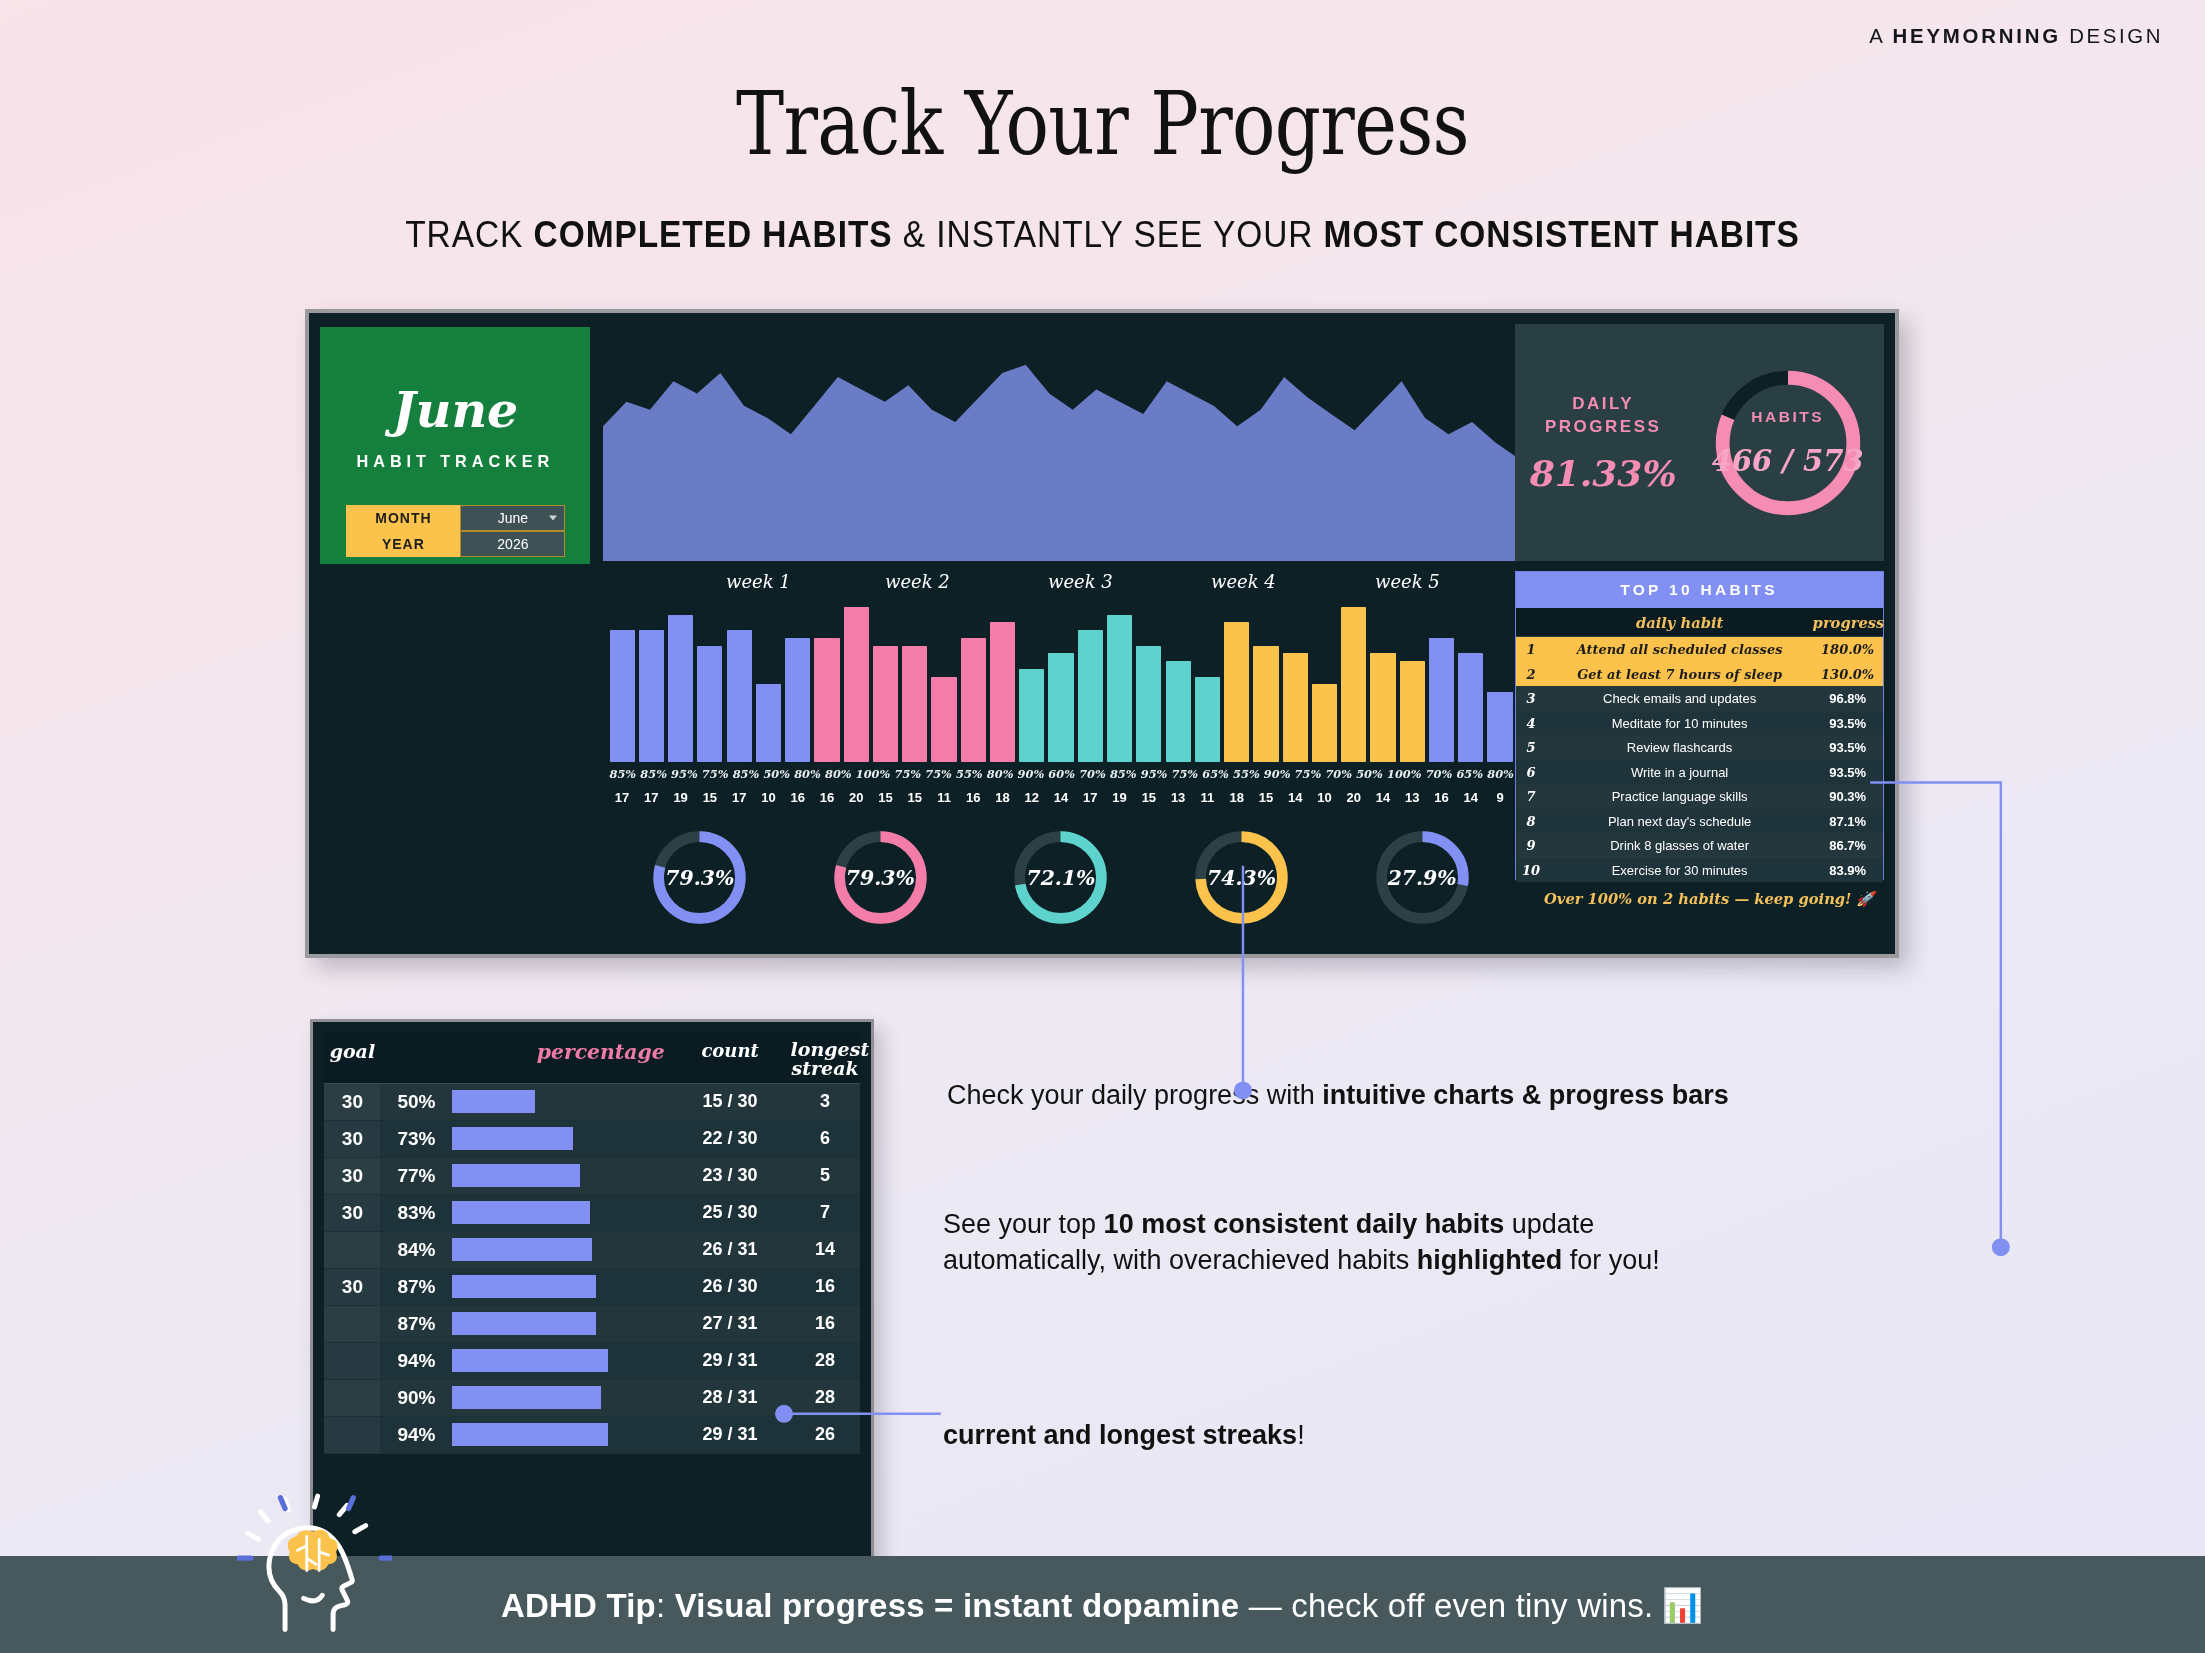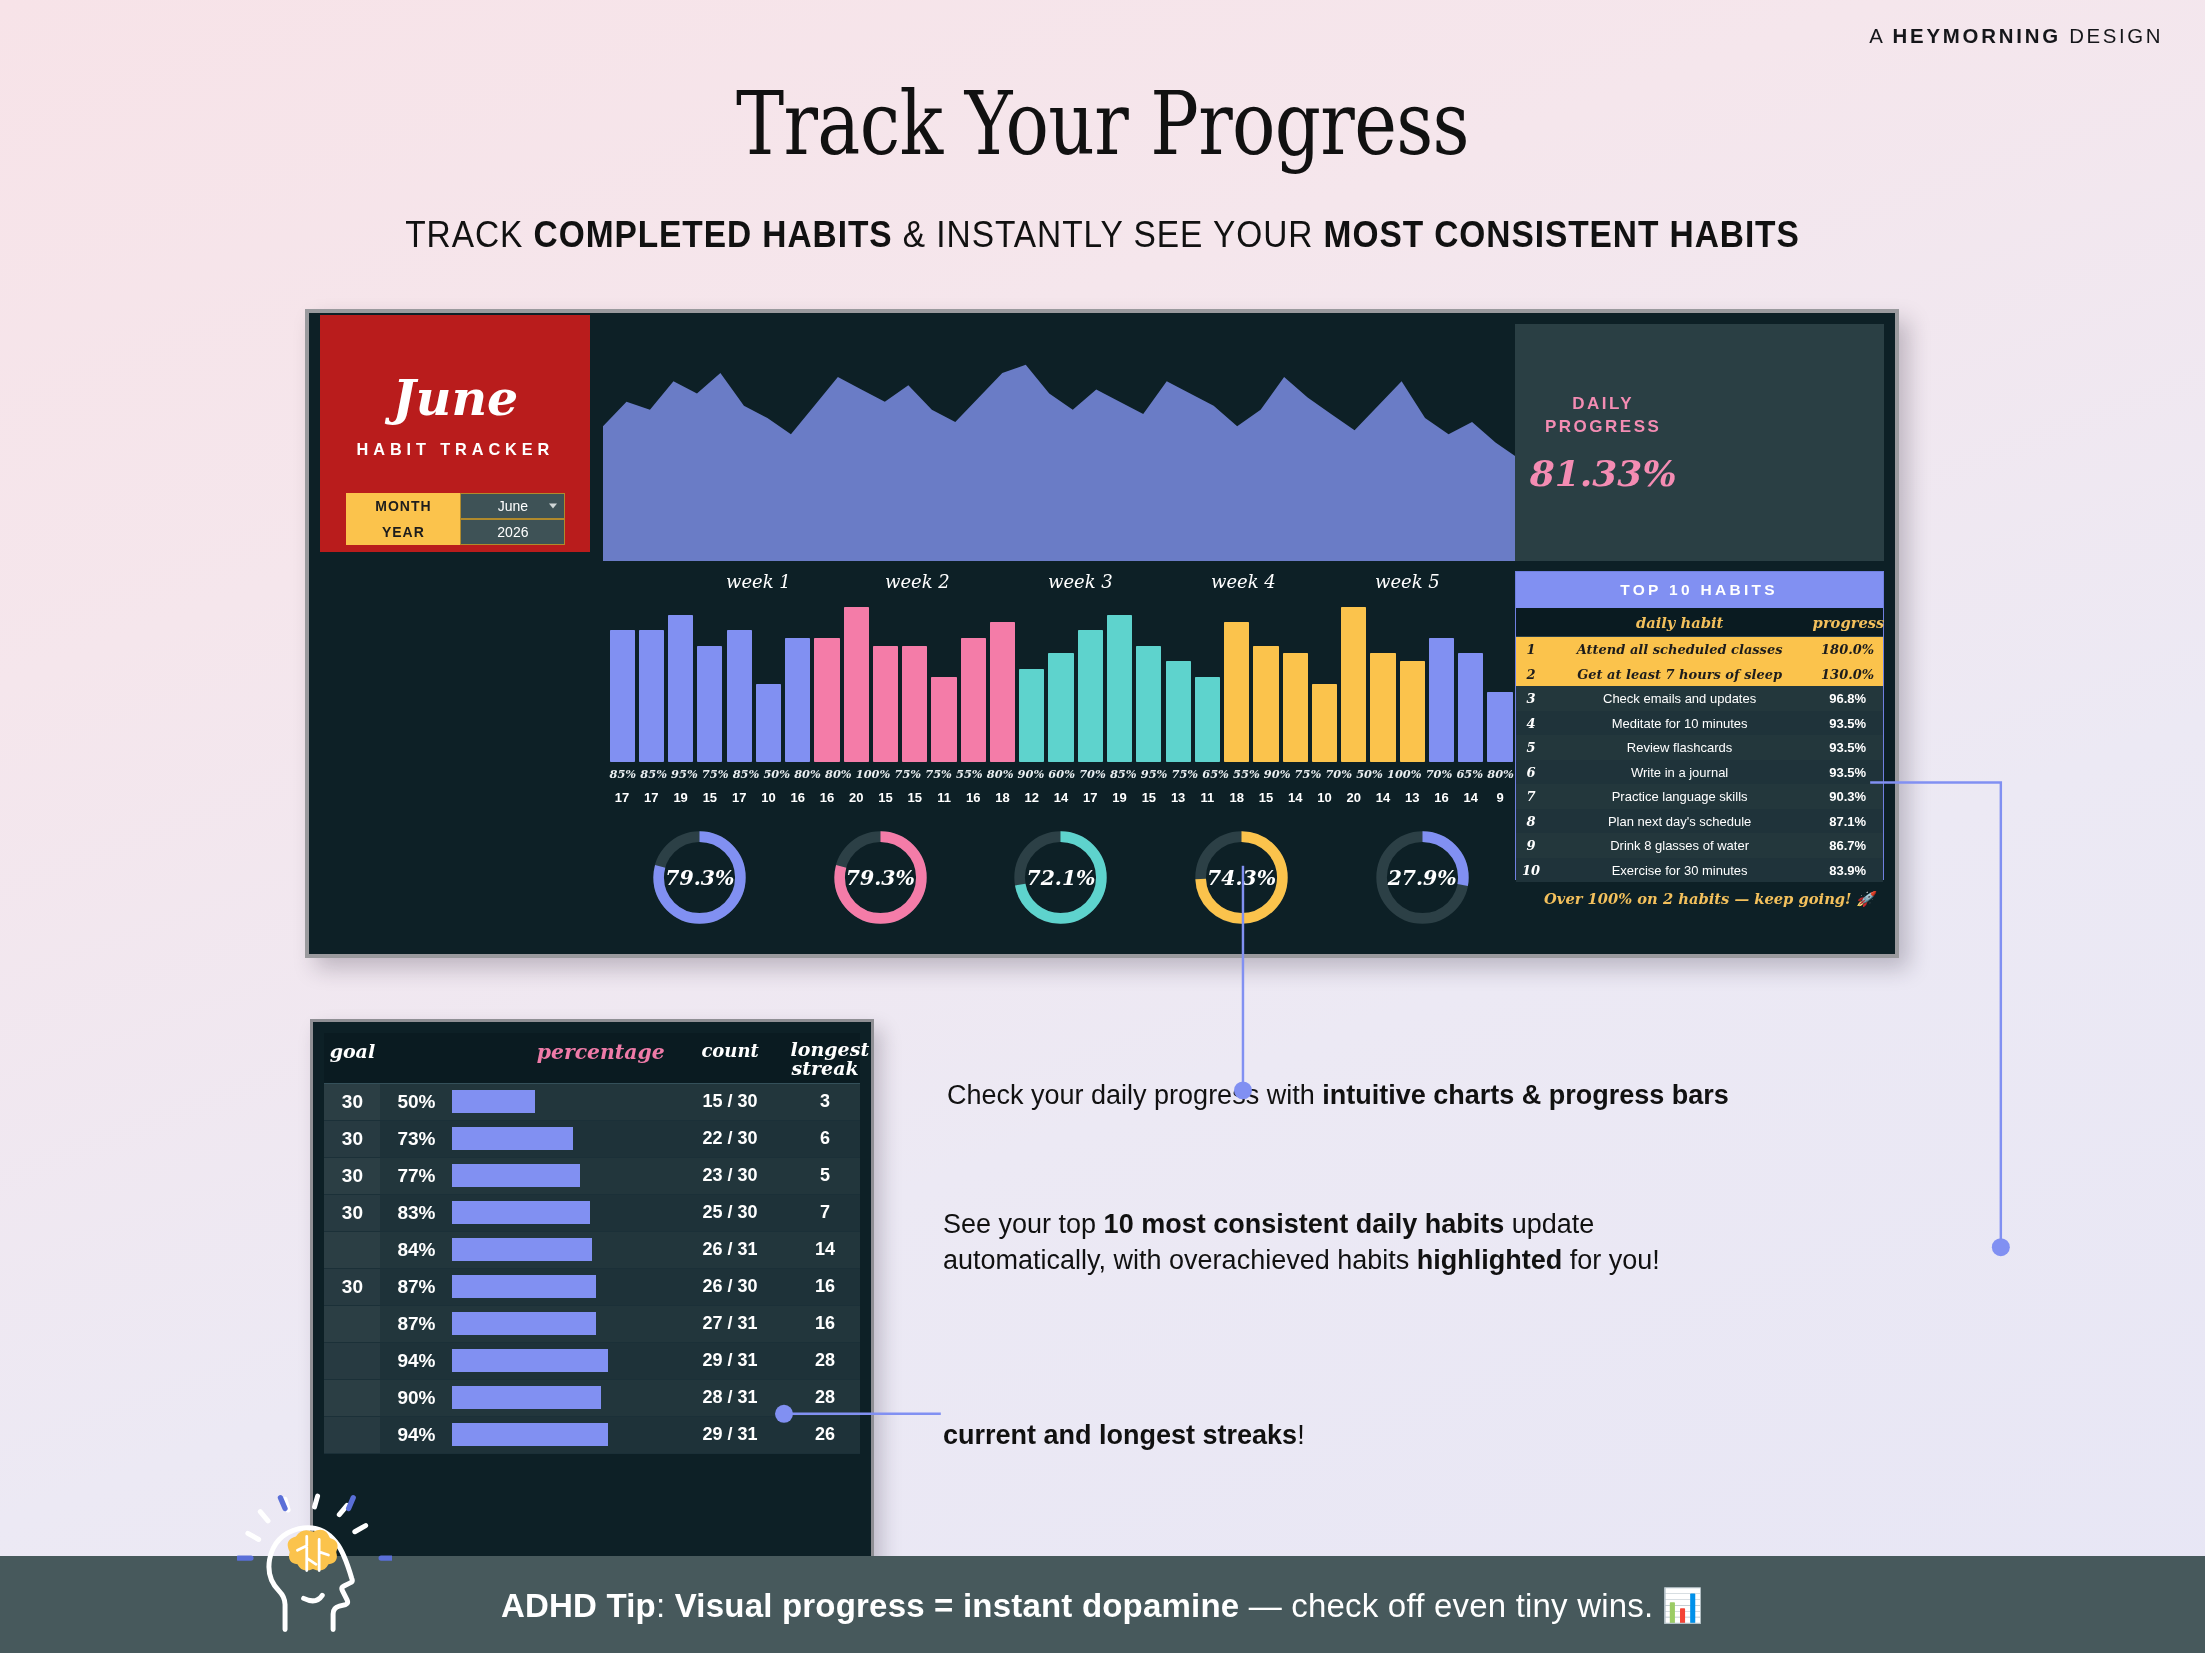--- a/index.html
+++ b/index.html
@@ -36,22 +36,22 @@
   .dash {
     position: absolute; left: 305px; top: 309px;
     width: 1594px; height: 649px;
     background: #0d2026;
     border: 4.1px solid #9a9a9e;
     box-shadow: 9.8px 11.4px 21px rgba(40,30,50,.25);
   }
   .dash-inner { position: absolute; inset: 0; padding: 11.4px; }
 
   .panel-left {
-    position: absolute; left: 11.4px; top: 2px; width: 270px; height: 237px;
-    background: #b91c1c;
+    position: absolute; left: 11.4px; top: 14px; width: 270px; height: 237px;
+    background: #15803d;
   }
   .june {
     font-family: "DejaVu Serif", "Liberation Serif", serif;
     font-style: italic; font-weight: 700;
     color: #fff; font-size: 49px; text-align: center; margin-top: 54px;
   }
   .habit-tracker {
     color: #fff; font-size: 16.3px; letter-spacing: 4.9px;
     text-align: center; margin-top: 13px; font-weight: 600;
   }
@@ -446,20 +446,32 @@
     </div>
 
     <div class="kpi">
       <div class="kpi-left">
         <div class="cap">
           <span>DAILY</span><br>
           <span>PROGRESS</span>
         </div>
         <div class="val">81.33%</div>
       </div>
+      <div class="kpi-right">
+        <div class="kpi-ring">
+          <svg width="160" height="160" viewBox="0 0 196 196">
+            <circle cx="98" cy="98" r="80" fill="none" stroke="#0d2026" stroke-width="17"></circle>
+            <circle id="kpiArc" cx="98" cy="98" r="80" fill="none" stroke="#f48cb3" stroke-width="17" stroke-linecap="butt" transform="rotate(-90 98 98)" stroke-dasharray="408.8 502.7"></circle>
+          </svg>
+          <div class="inner">
+            <div class="cap2">HABITS</div>
+            <div class="val2">466 / 573</div>
+          </div>
+        </div>
+      </div>
     </div>
 
     <div class="top10">
       <div class="hd">TOP 10 HABITS</div>
       <div class="sub">
         <div class="c-rank"></div>
         <div class="c-name">daily habit</div>
         <div class="c-prog">progress</div>
       </div>
       <div id="top10Rows">

